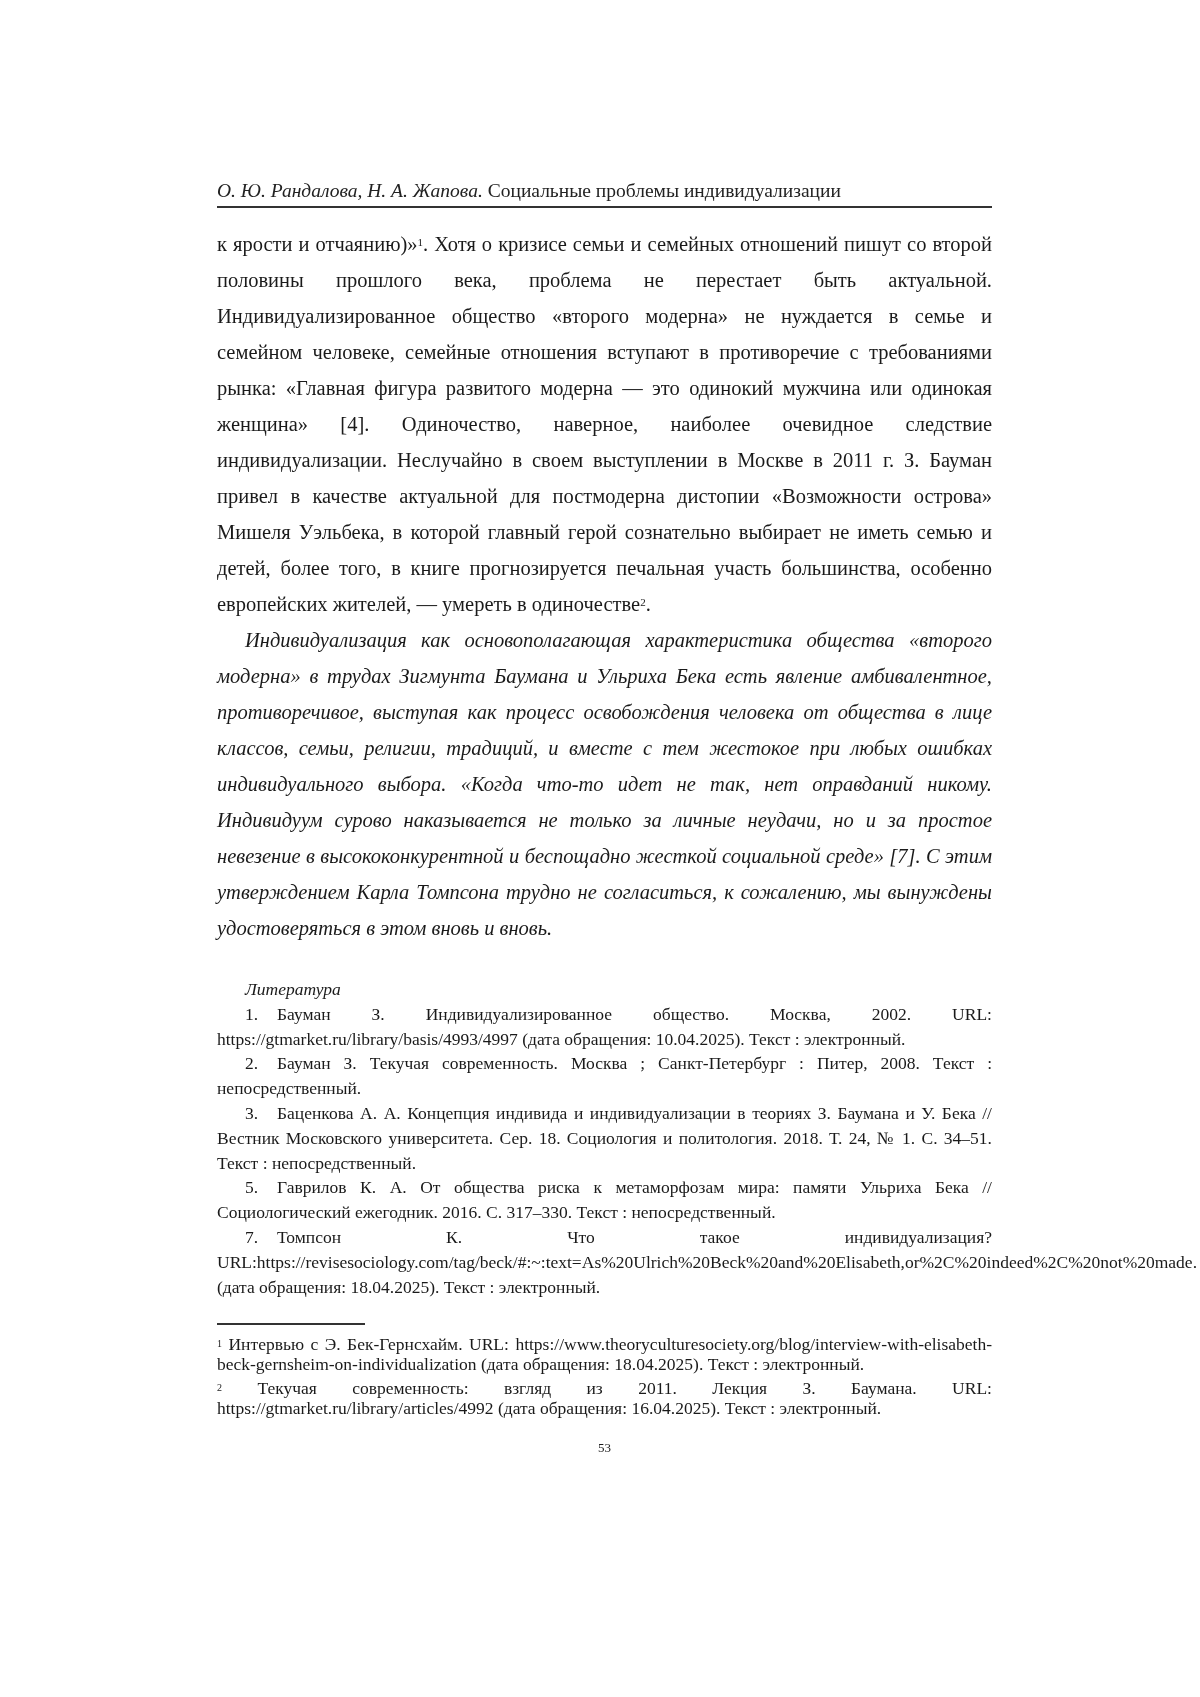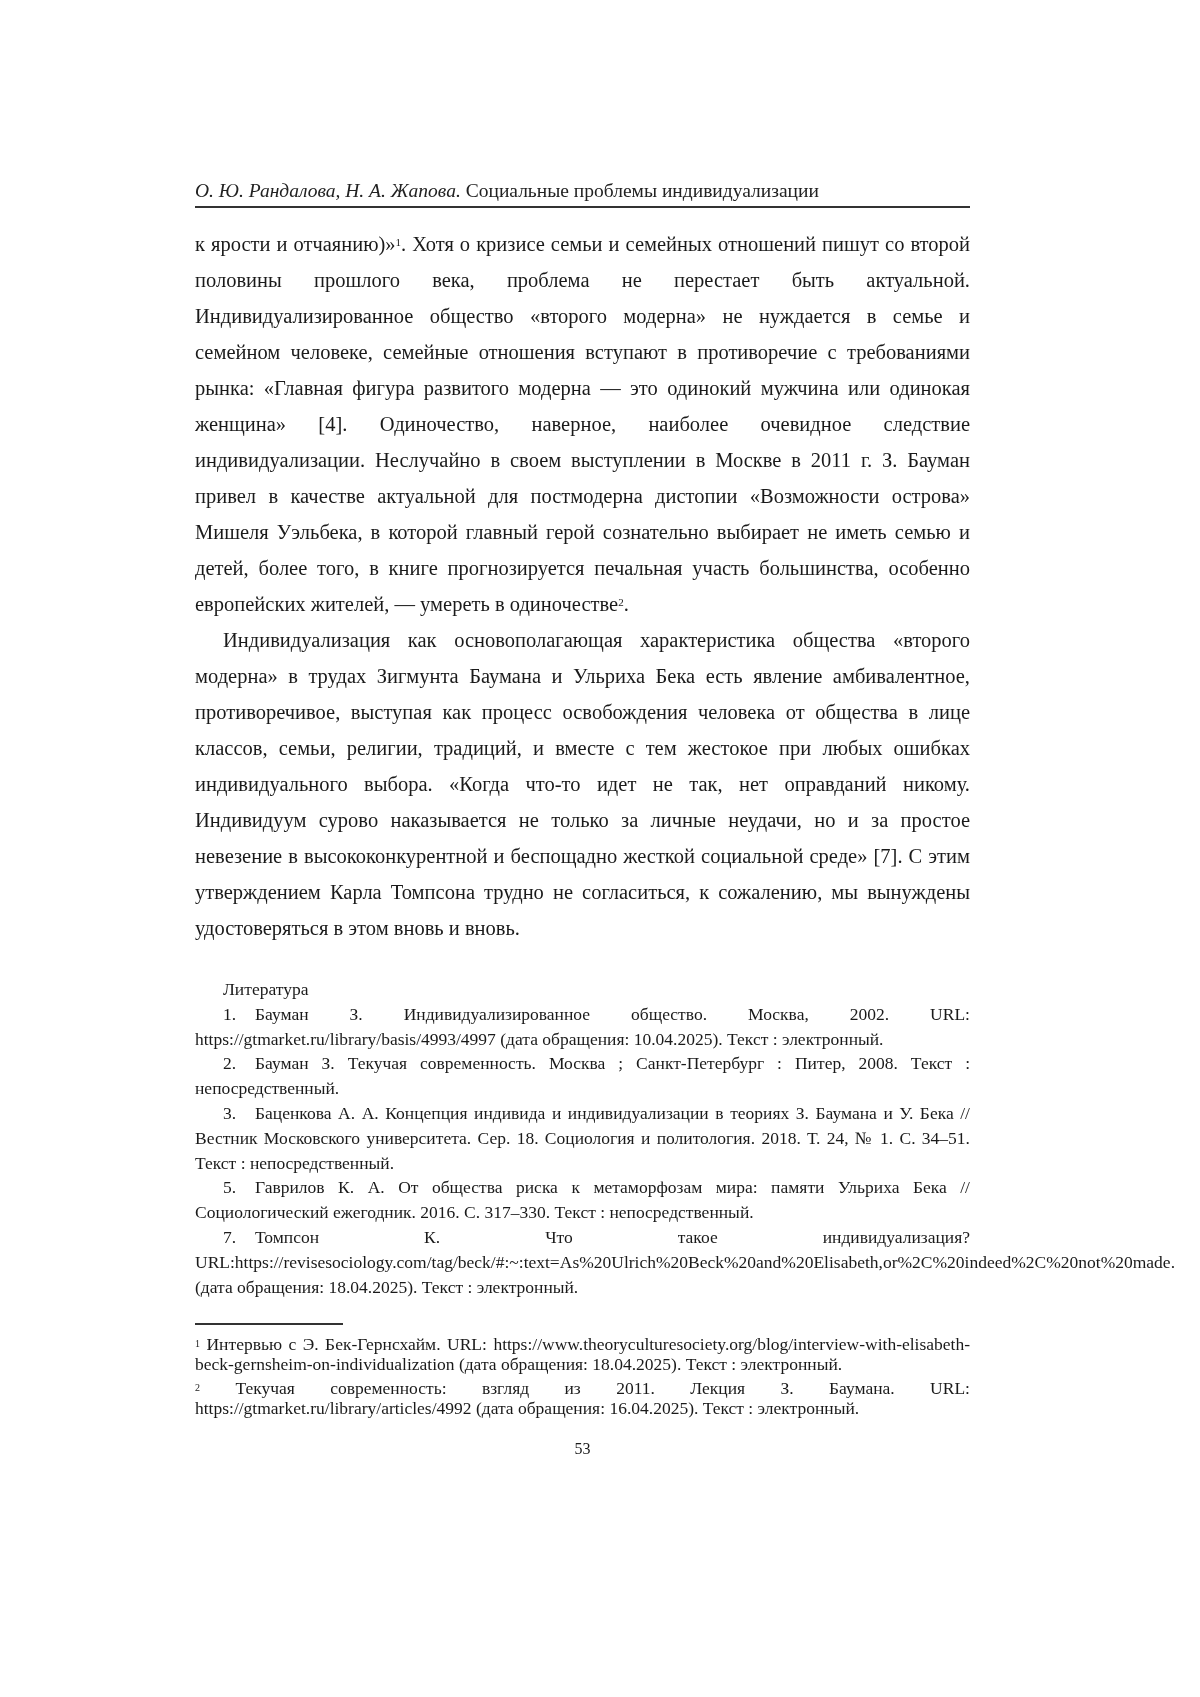--- a/index.html
+++ b/index.html
@@ -1,34 +1,34 @@
 <!DOCTYPE html>
 <html><head>
 <meta charset="utf-8">
 <style>
   html, body { margin: 0; padding: 0; background: #ffffff; }
   body { width: 1200px; height: 1697px; position: relative; overflow: hidden;
          font-family: "Liberation Serif", "DejaVu Serif", serif; color: #1a1a1a; }
-  .page { position: absolute; left: 195px; top: 180px; width: 775px; }
+  .page { position: absolute; left: 217px; top: 180px; width: 775px; }
   .running-head { font-size: 19.5px; line-height: 22px; color: #222; }
   .running-head .authors { font-style: italic; }
   .head-rule { height: 2px; background: #333; margin-top: 4px; }
   .body-text { margin-top: 18px; font-size: 20.5px; line-height: 36px; text-align: justify; }
   .body-text p { margin: 0; }
-  .body-text p.indent { text-indent: 28px; }
+  .body-text p.indent { text-indent: 28px; font-style: italic; }
   sup { font-size: 11px; vertical-align: top; position: relative; top: -2px; }
   .refs { margin-top: 31px; font-size: 17.5px; line-height: 24.8px; text-align: justify; }
-  .refs-title { padding-left: 28px; }
+  .refs-title { font-style: italic; padding-left: 28px; }
   .ref { text-indent: 28px; margin: 0; }
   .ref .num { display: inline-block; width: 32px; text-indent: 0; }
   .fn-rule { width: 148px; height: 2px; background: #333; margin-top: 24px; margin-bottom: 10px; }
   .footnotes { font-size: 17.5px; line-height: 19.5px; text-align: justify; }
   .footnote { margin: 0 0 5px 0; }
   .footnote sup { font-size: 10px; top: -1px; }
-  .page-number { position: absolute; left: 0; width: 775px; top: 1260px; text-align: center; font-size: 16px; }
+  .page-number { position: absolute; left: 0; width: 775px; top: 1260px; text-align: center; font-size: 13px; }
 </style>
 </head>
 <body>
 
 <div class="page">
   <div class="running-head">
     <div><span class="authors">О. Ю. Рандалова, Н. А. Жапова.</span><span> Социальные проблемы индивидуализации</span></div>
   </div>
   <div class="head-rule"></div>
 

